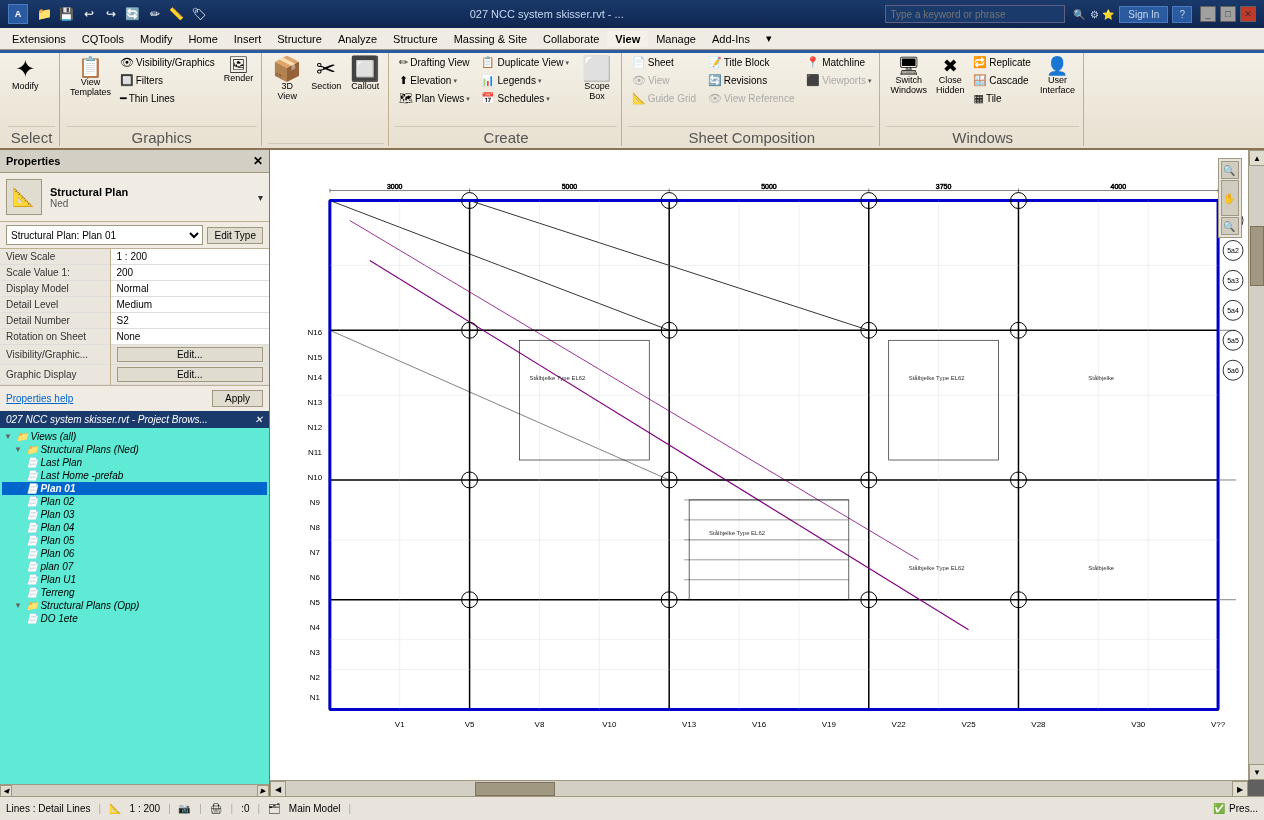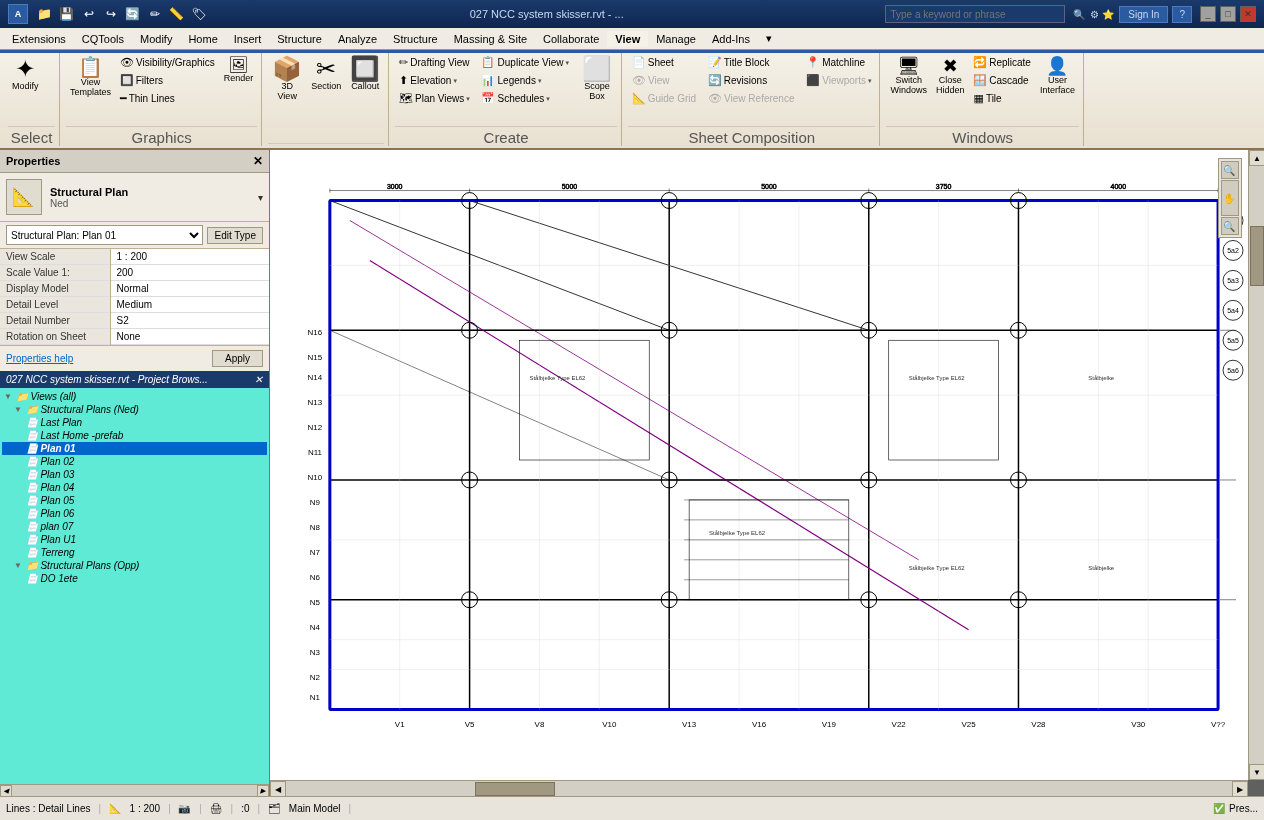--- a/index.html
+++ b/index.html
@@ -496,20 +496,28 @@
               <td>Medium</td>
             </tr>
             <tr>
               <td>Detail Number</td>
               <td>S2</td>
             </tr>
             <tr>
               <td>Rotation on Sheet</td>
               <td>None</td>
             </tr>
+            <tr>
+              <td>Visibility/Graphic...</td>
+              <td style="background:#e8e4dc;"><button style="width:100%;font-size:10px;background:#e0dcd0;border:1px solid #a09880;cursor:pointer;padding:1px 4px;">Edit...</button></td>
+            </tr>
+            <tr>
+              <td>Graphic Display</td>
+              <td style="background:#e8e4dc;"><button style="width:100%;font-size:10px;background:#e0dcd0;border:1px solid #a09880;cursor:pointer;padding:1px 4px;">Edit...</button></td>
+            </tr>
           </tbody>
             </table>
         </div>
 
         <div class="prop-footer">
           <a class="prop-help-link">Properties help</a>
           <button class="apply-btn">Apply</button>
         </div>
       </div>
 

